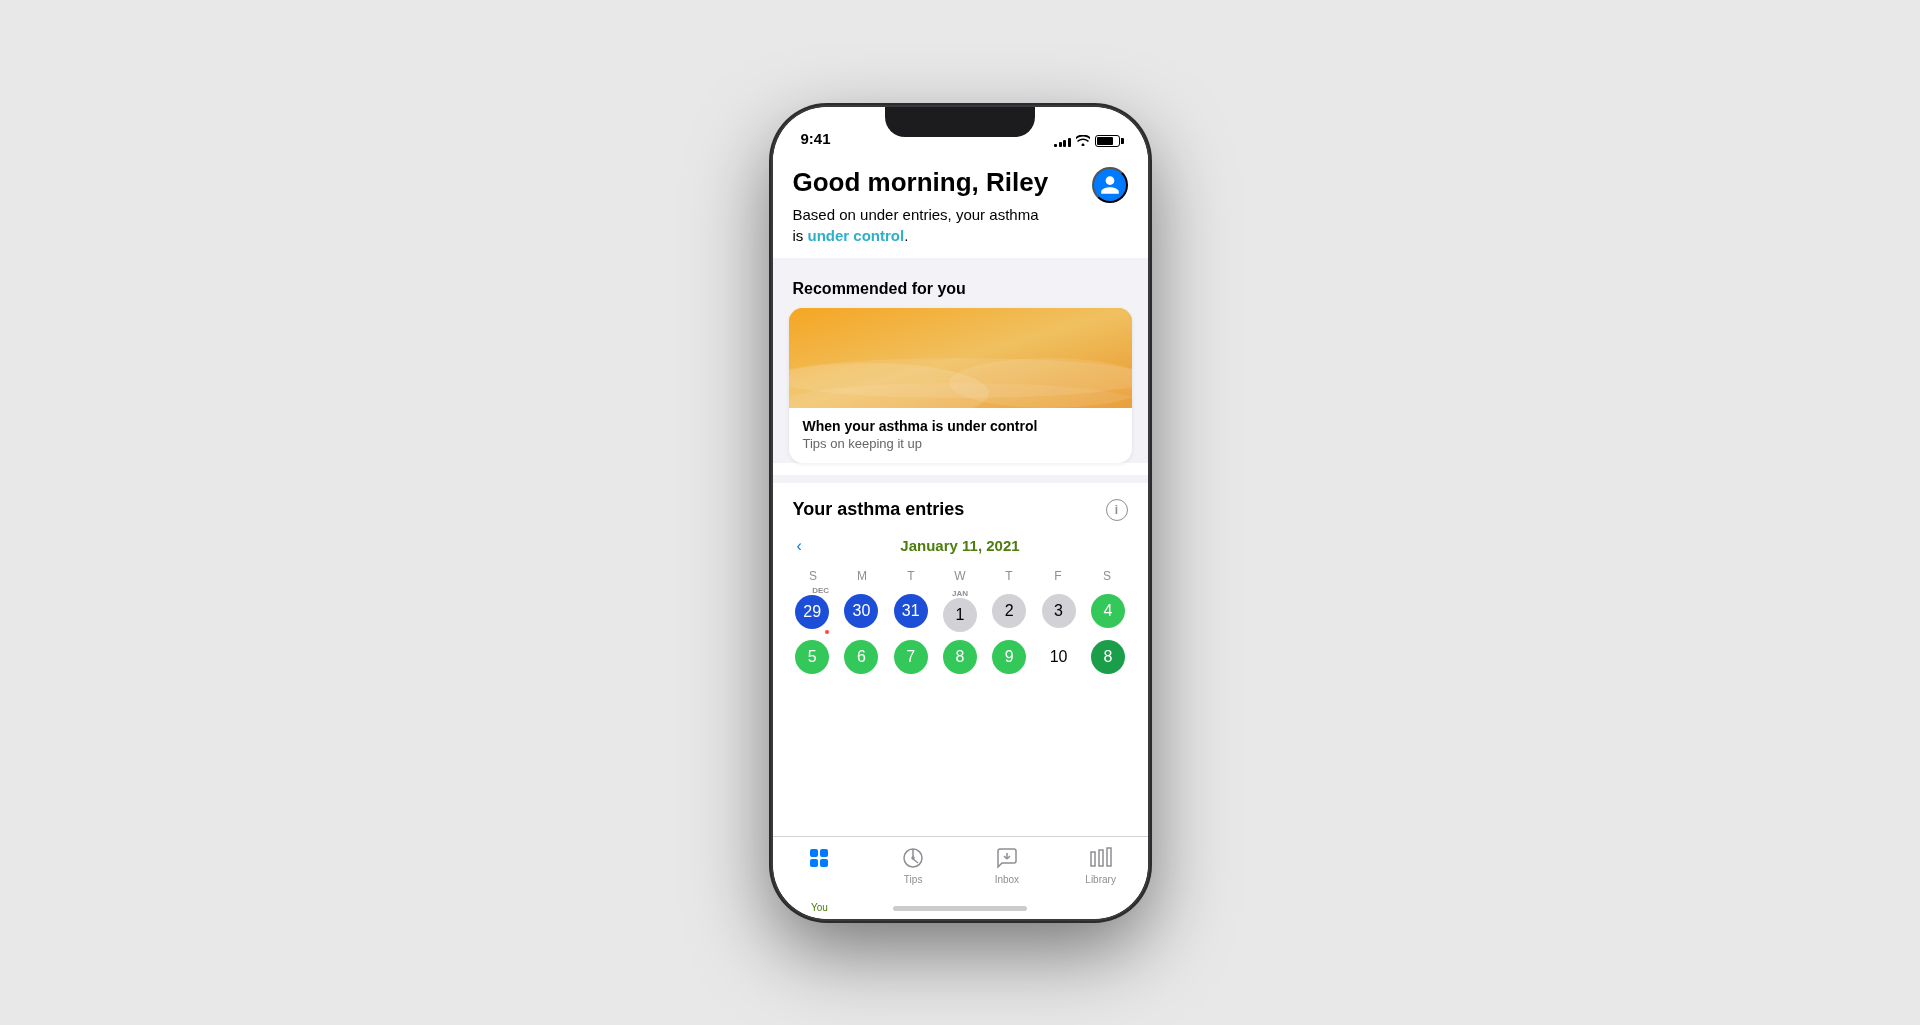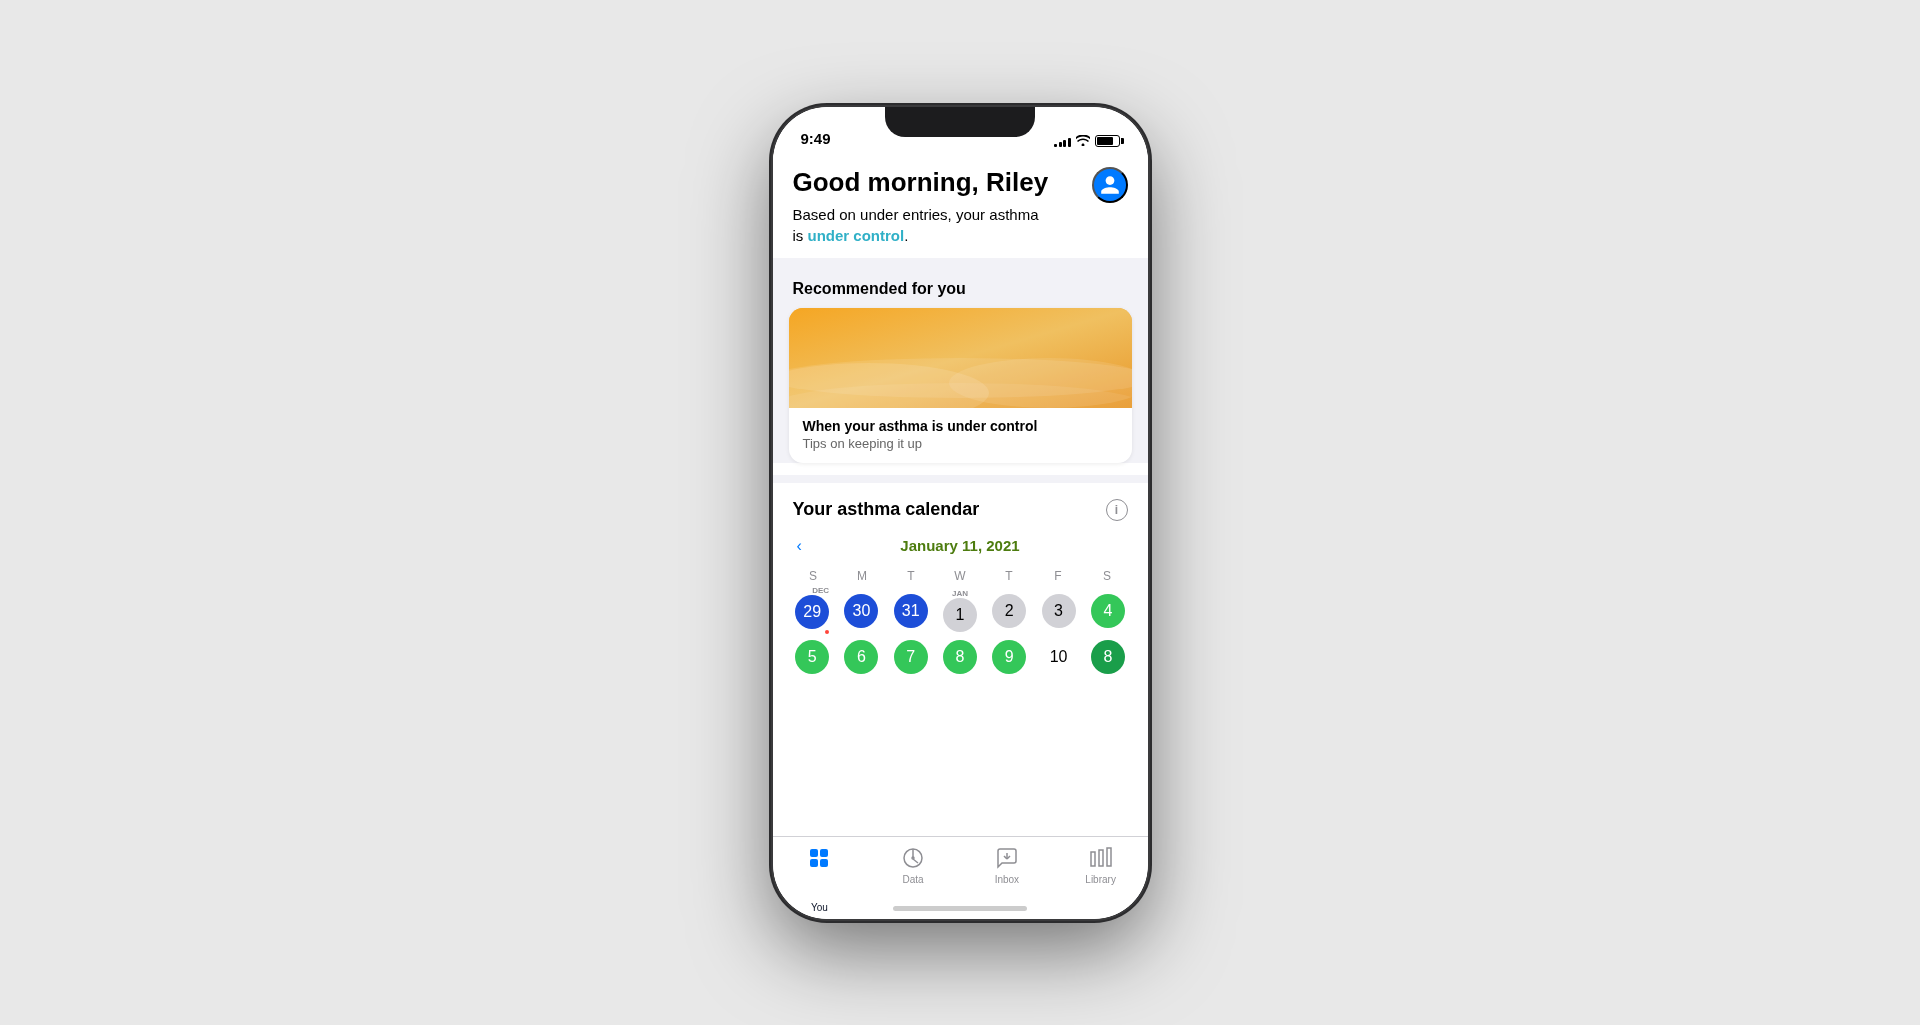--- a/index.html
+++ b/index.html
@@ -398,21 +398,21 @@
       display: flex;
       align-items: center;
       justify-content: center;
     }
 
     .tab-label {
       font-size: 10px;
       font-weight: 500;
     }
 
-    .tab-active { color: #0f172a; gap: 31px; }
+    .tab-active { color: #4d7c0f; gap: 31px; }
     .tab-inactive { color: #8e8e93; }
 
     
     .home-indicator {
       position: absolute;
       bottom: 8px;
       left: 50%;
       transform: translateX(-50%);
       width: 134px;
       height: 5px;
@@ -430,21 +430,21 @@
 <body>
 
 <div style="width:1920px;height:1025px;background:#e8e8e8;display:flex;align-items:center;justify-content:center;">
 
   <div class="phone-container">
     <div class="notch"></div>
 
     <div class="phone-screen">
 
       <div class="status-bar">
-        <span class="status-time">9:49</span>
+        <span class="status-time">9:41</span>
         <div class="status-icons">
           <div class="signal-bars">
             <div class="signal-bar" style="height:3px"></div>
             <div class="signal-bar" style="height:5px"></div>
             <div class="signal-bar" style="height:7px"></div>
             <div class="signal-bar" style="height:9px"></div>
           </div>
           <svg width="14" height="11" viewBox="0 0 14 11" fill="none">
             <path d="M7 8.5C7.83 8.5 8.5 9.17 8.5 10S7.83 11.5 7 11.5 5.5 10.83 5.5 10 6.17 8.5 7 8.5zM7 5C8.93 5 10.68 5.78 11.95 7.05L13.01 6C11.47 4.45 9.35 3.5 7 3.5S2.53 4.45.99 6L2.05 7.05C3.32 5.78 5.07 5 7 5zM7 1.5c2.88 0 5.47 1.18 7.35 3.08l1.06-1.06C13.43.93 10.41-.5 7-.5S.57.93-1.41 3.52l1.06 1.06C1.53 2.68 4.12 1.5 7 1.5z" fill="black"></path>
           </svg>
@@ -495,21 +495,21 @@
               <div class="card-title">When your asthma is under control</div>
               <div class="card-subtitle">Tips on keeping it up</div>
             </div>
           </div>
         </div>
 
         <div class="section-divider"></div>
 
         <div class="calendar-section">
           <div class="calendar-header-row">
-            <span class="calendar-section-title">Your asthma calendar</span>
+            <span class="calendar-section-title">Your asthma entries</span>
             <div class="info-btn">i</div>
           </div>
 
           <div class="calendar-nav">
             <div class="cal-nav-btn">‹</div>
             <span class="cal-month-label">January 11, 2021</span>
             <div class="cal-nav-btn" style="visibility:hidden;">›</div>
           </div>
 
           <div class="day-headers">
@@ -609,21 +609,21 @@
 
         <div class="tab-item tab-inactive">
           <div class="tab-icon">
             <svg width="24" height="24" viewBox="0 0 24 24" fill="none" stroke="#8e8e93" stroke-width="1.5" xmlns="http://www.w3.org/2000/svg">
               <circle cx="12" cy="12" r="9"></circle>
               <circle cx="12" cy="12" r="1"></circle>
               <line x1="12" y1="3" x2="12" y2="11"></line>
               <line x1="12" y1="13" x2="17" y2="17"></line>
             </svg>
           </div>
-          <span class="tab-label">Data</span>
+          <span class="tab-label">Tips</span>
         </div>
 
         <div class="tab-item tab-inactive">
           <div class="tab-icon">
             <svg width="24" height="24" viewBox="0 0 24 24" fill="none" stroke="#8e8e93" stroke-width="1.5" xmlns="http://www.w3.org/2000/svg">
               <path d="M21 15a2 2 0 0 1-2 2H7l-4 4V5a2 2 0 0 1 2-2h14a2 2 0 0 1 2 2z"></path>
               <line x1="12" y1="7" x2="12" y2="13"></line>
               <line x1="9" y1="10" x2="12" y2="13"></line>
               <line x1="15" y1="10" x2="12" y2="13"></line>
             </svg>

